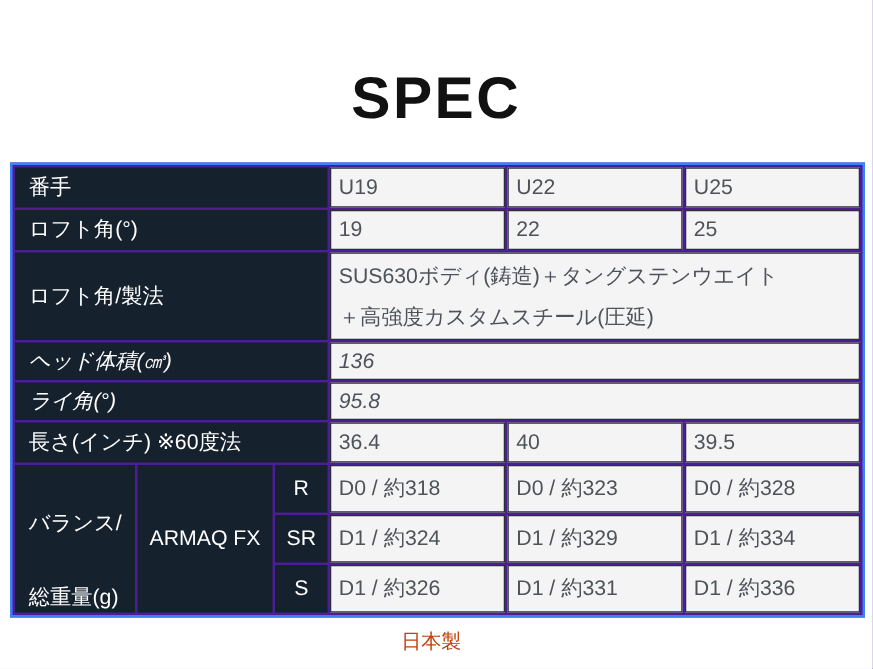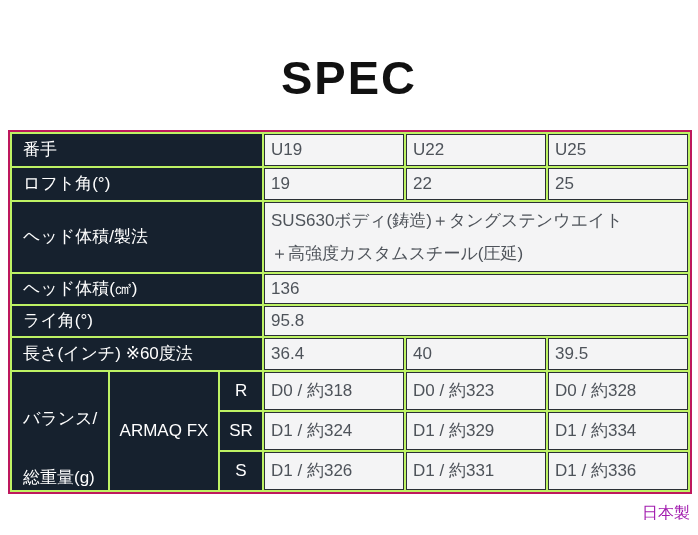--- a/index.html
+++ b/index.html
@@ -26,22 +26,22 @@
     color: #111111;
   }
   .table-wrap {
     margin: 26px 8px 0 8px;
   }
   table.spec {
     width: 682px;
     table-layout: fixed;
     border-collapse: separate;
     border-spacing: 2px;
-    background: #bef264;
-    border: 2px solid #be185d;
+    background: #4c1d95;
+    border: 2px solid #3b82f6;
   }
   table.spec th, table.spec td {
     margin: 0;
     padding: 0 6px;
     font-weight: normal;
     font-size: 17px;
     vertical-align: middle;
     overflow: hidden;
   }
   table.spec th.hdr {
@@ -58,29 +58,29 @@
     padding-right: 2px;
   }
   table.spec td.val {
     background: #f4f4f5;
     color: #4e535a;
     text-align: left;
     border: 1px solid #2a2f36;
   }
   tr.r-std  > * { height: 30px; }
   tr.r-mat  > * { height: 68px; }
-  tr.r-thin > * { height: 28px; }
+  tr.r-thin > * { height: 28px; font-style: italic; }
   tr.r-flex > * { height: 33px; }
   .mat-line { line-height: 33px; }
   .two-line { line-height: 24px; margin-top: 35px; }
   .footer-note {
     margin: 9px 8px 0 0;
-    text-align: right;
+    text-align: center;
     font-size: 16px;
-    color: #a21caf;
+    color: #c2410c;
   }
 </style>
 </head>
 <body>
 
 <div class="page">
 
   <h1 class="spec-title">SPEC</h1>
 
   <div class="table-wrap">
@@ -103,21 +103,21 @@
       </tr>
 
       <tr class="r-std">
         <th class="hdr" colspan="3">ロフト角(°)</th>
         <td class="val">19</td>
         <td class="val">22</td>
         <td class="val">25</td>
       </tr>
 
       <tr class="r-mat">
-        <th class="hdr" colspan="3">ヘッド体積/製法</th>
+        <th class="hdr" colspan="3">ロフト角/製法</th>
         <td class="val" colspan="3">
           <div class="mat-line">SUS630ボディ(鋳造)＋タングステンウエイト</div>
           <div class="mat-line">＋高強度カスタムスチール(圧延)</div>
         </td>
       </tr>
 
       <tr class="r-thin">
         <th class="hdr" colspan="3">ヘッド体積(㎤)</th>
         <td class="val" colspan="3">136</td>
       </tr>

